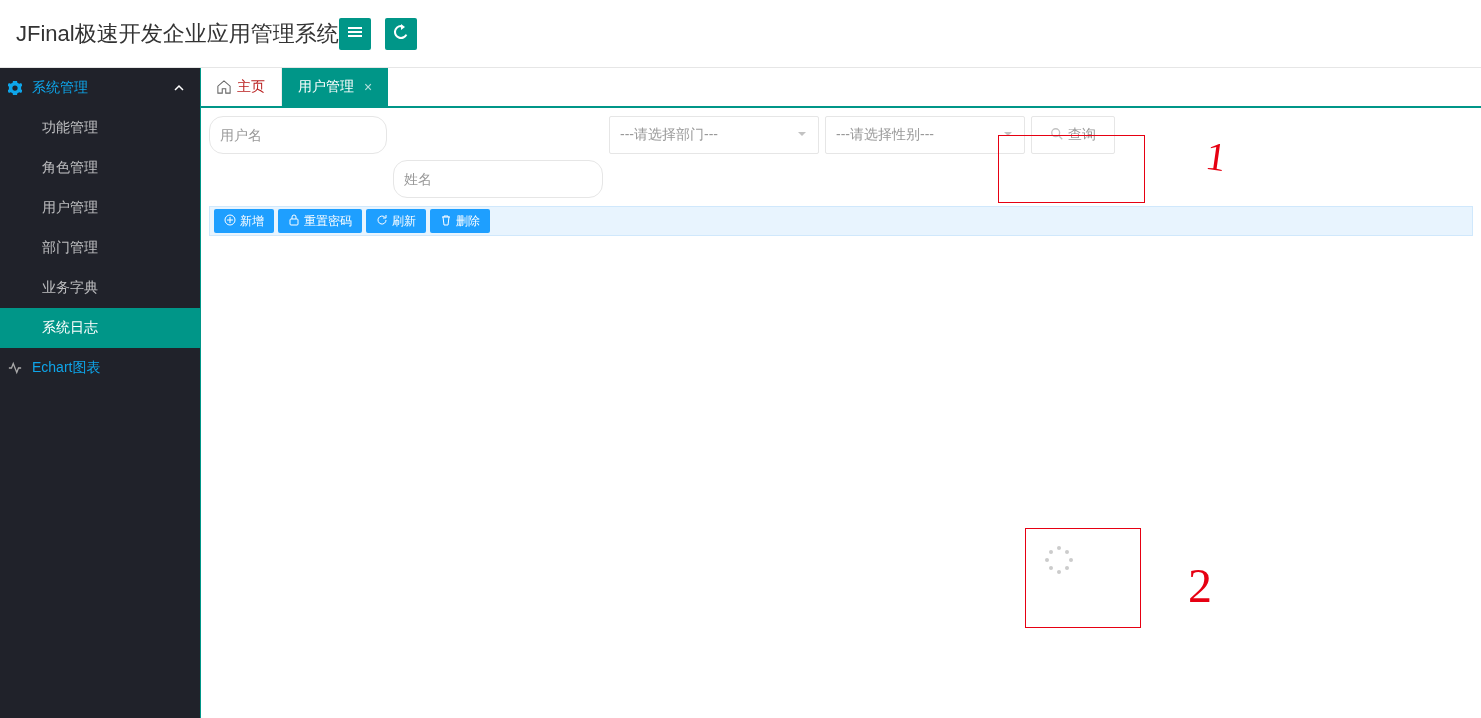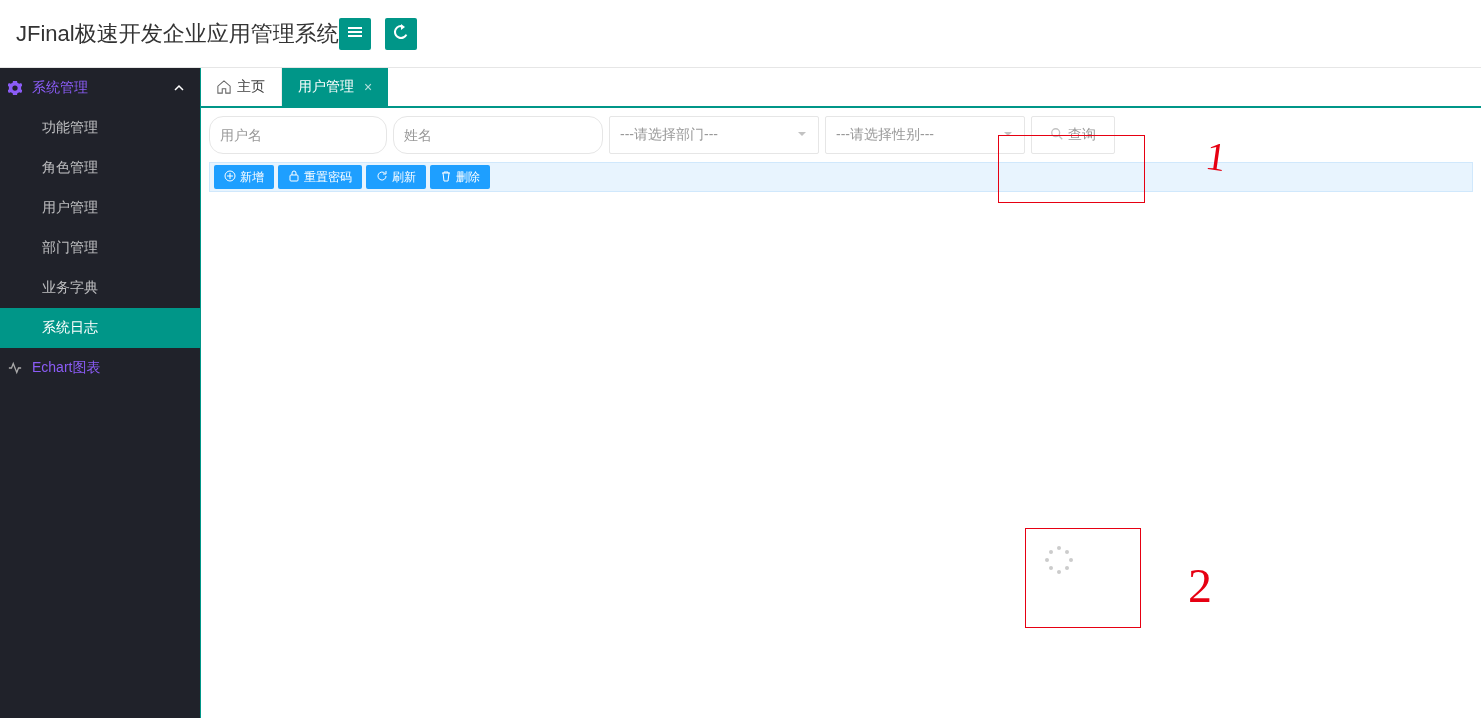--- a/index.html
+++ b/index.html
@@ -10,45 +10,45 @@
 .header-title { font-size: 22px; color: #333; }
 .header-btn { width: 32px; height: 32px; background: #009688; color: #fff; display: inline-flex; align-items: center; justify-content: center; margin-right: 14px; cursor: pointer; border-radius: 2px; }
 .header-btn svg { width: 16px; height: 16px; fill: #fff; }
 
 
 .layout { display: flex; height: calc(100% - 68px); }
 
 
 .sidebar { width: 200px; background: #20222a; color: #fff; flex-shrink: 0; }
 .side-item { height: 40px; display: flex; align-items: center; padding-left: 20px; cursor: pointer; font-size: 14px; color: rgba(255,255,255,0.7); position: relative; }
-.side-item.parent { color: #8b5cf6; padding-left: 8px; }
+.side-item.parent { color: #0ea5e9; padding-left: 8px; }
 .side-item.parent .chev { position: absolute; right: 16px; }
 .side-item.child { padding-left: 42px; }
 .side-item.active { background: #009688; color: #fff; }
 .side-icon { margin-right: 10px; display: inline-flex; }
 .side-icon svg { width: 14px; height: 14px; fill: currentColor; }
 
 
 .main { flex: 1; display: flex; flex-direction: column; background: #f2f2f2; position: relative; border-left: 1px solid #009688; }
 
 
 .tabs { height: 40px; background: #fff; display: flex; align-items: stretch; border-bottom: 2px solid #009688; }
-.tab { display: flex; align-items: center; padding: 0 16px; cursor: pointer; font-size: 14px; border-right: 1px solid #eee; background: #fff; color: #404040; }
+.tab { display: flex; align-items: center; padding: 0 16px; cursor: pointer; font-size: 14px; border-right: 1px solid #eee; background: #fff; color: #b91c1c; }
 .tab .ticon { margin-right: 6px; display: inline-flex; }
 .tab.active { background: #009688; color: #fff; border-right: none; }
 .tab .close { margin-left: 10px; color: rgba(255,255,255,0.7); font-size: 14px; line-height: 1; }
 
 
 .content { flex: 1; background: #fff; position: relative; }
 
 
 .filter-row { display: flex; gap: 6px; padding: 8px; }
 .filter-input { height: 38px; border: 1px solid #e6e6e6; border-radius: 14px; padding: 0 10px; font-size: 14px; color: #333; outline: none; }
 .filter-input.username { width: 178px; }
-.filter-input.name { width: 210px; }
+.filter-input.name { width: 210px; margin-top: 44px; }
 .filter-select { height: 38px; border: 1px solid #e6e6e6; border-radius: 2px; padding: 0 10px; font-size: 14px; color: #999; display: flex; align-items: center; justify-content: space-between; cursor: pointer; background: #fff; }
 .filter-select.dept { width: 210px; }
 .filter-select.gender { width: 200px; }
 .filter-select .caret svg { width: 12px; height: 12px; fill: #c2c2c2; }
 .query-btn { height: 38px; padding: 8px 18px; border: 1px solid #e6e6e6; background: #fff; color: #999; display: inline-flex; align-items: center; cursor: pointer; border-radius: 2px; font-size: 14px; }
 .query-btn svg { width: 14px; height: 14px; fill: #c2c2c2; margin-right: 4px; }
 
 
 .toolbar { background: #e8f4fe; border: 1px solid #d0e8fc; margin: 0 8px; height: 30px; display: flex; align-items: center; padding: 0; }
 .tool-btn { background: #1e9fff; color: #fff; height: 24px; padding: 0 10px; margin: 0 2px; display: inline-flex; align-items: center; font-size: 12px; cursor: pointer; border-radius: 2px; text-align: center; }

